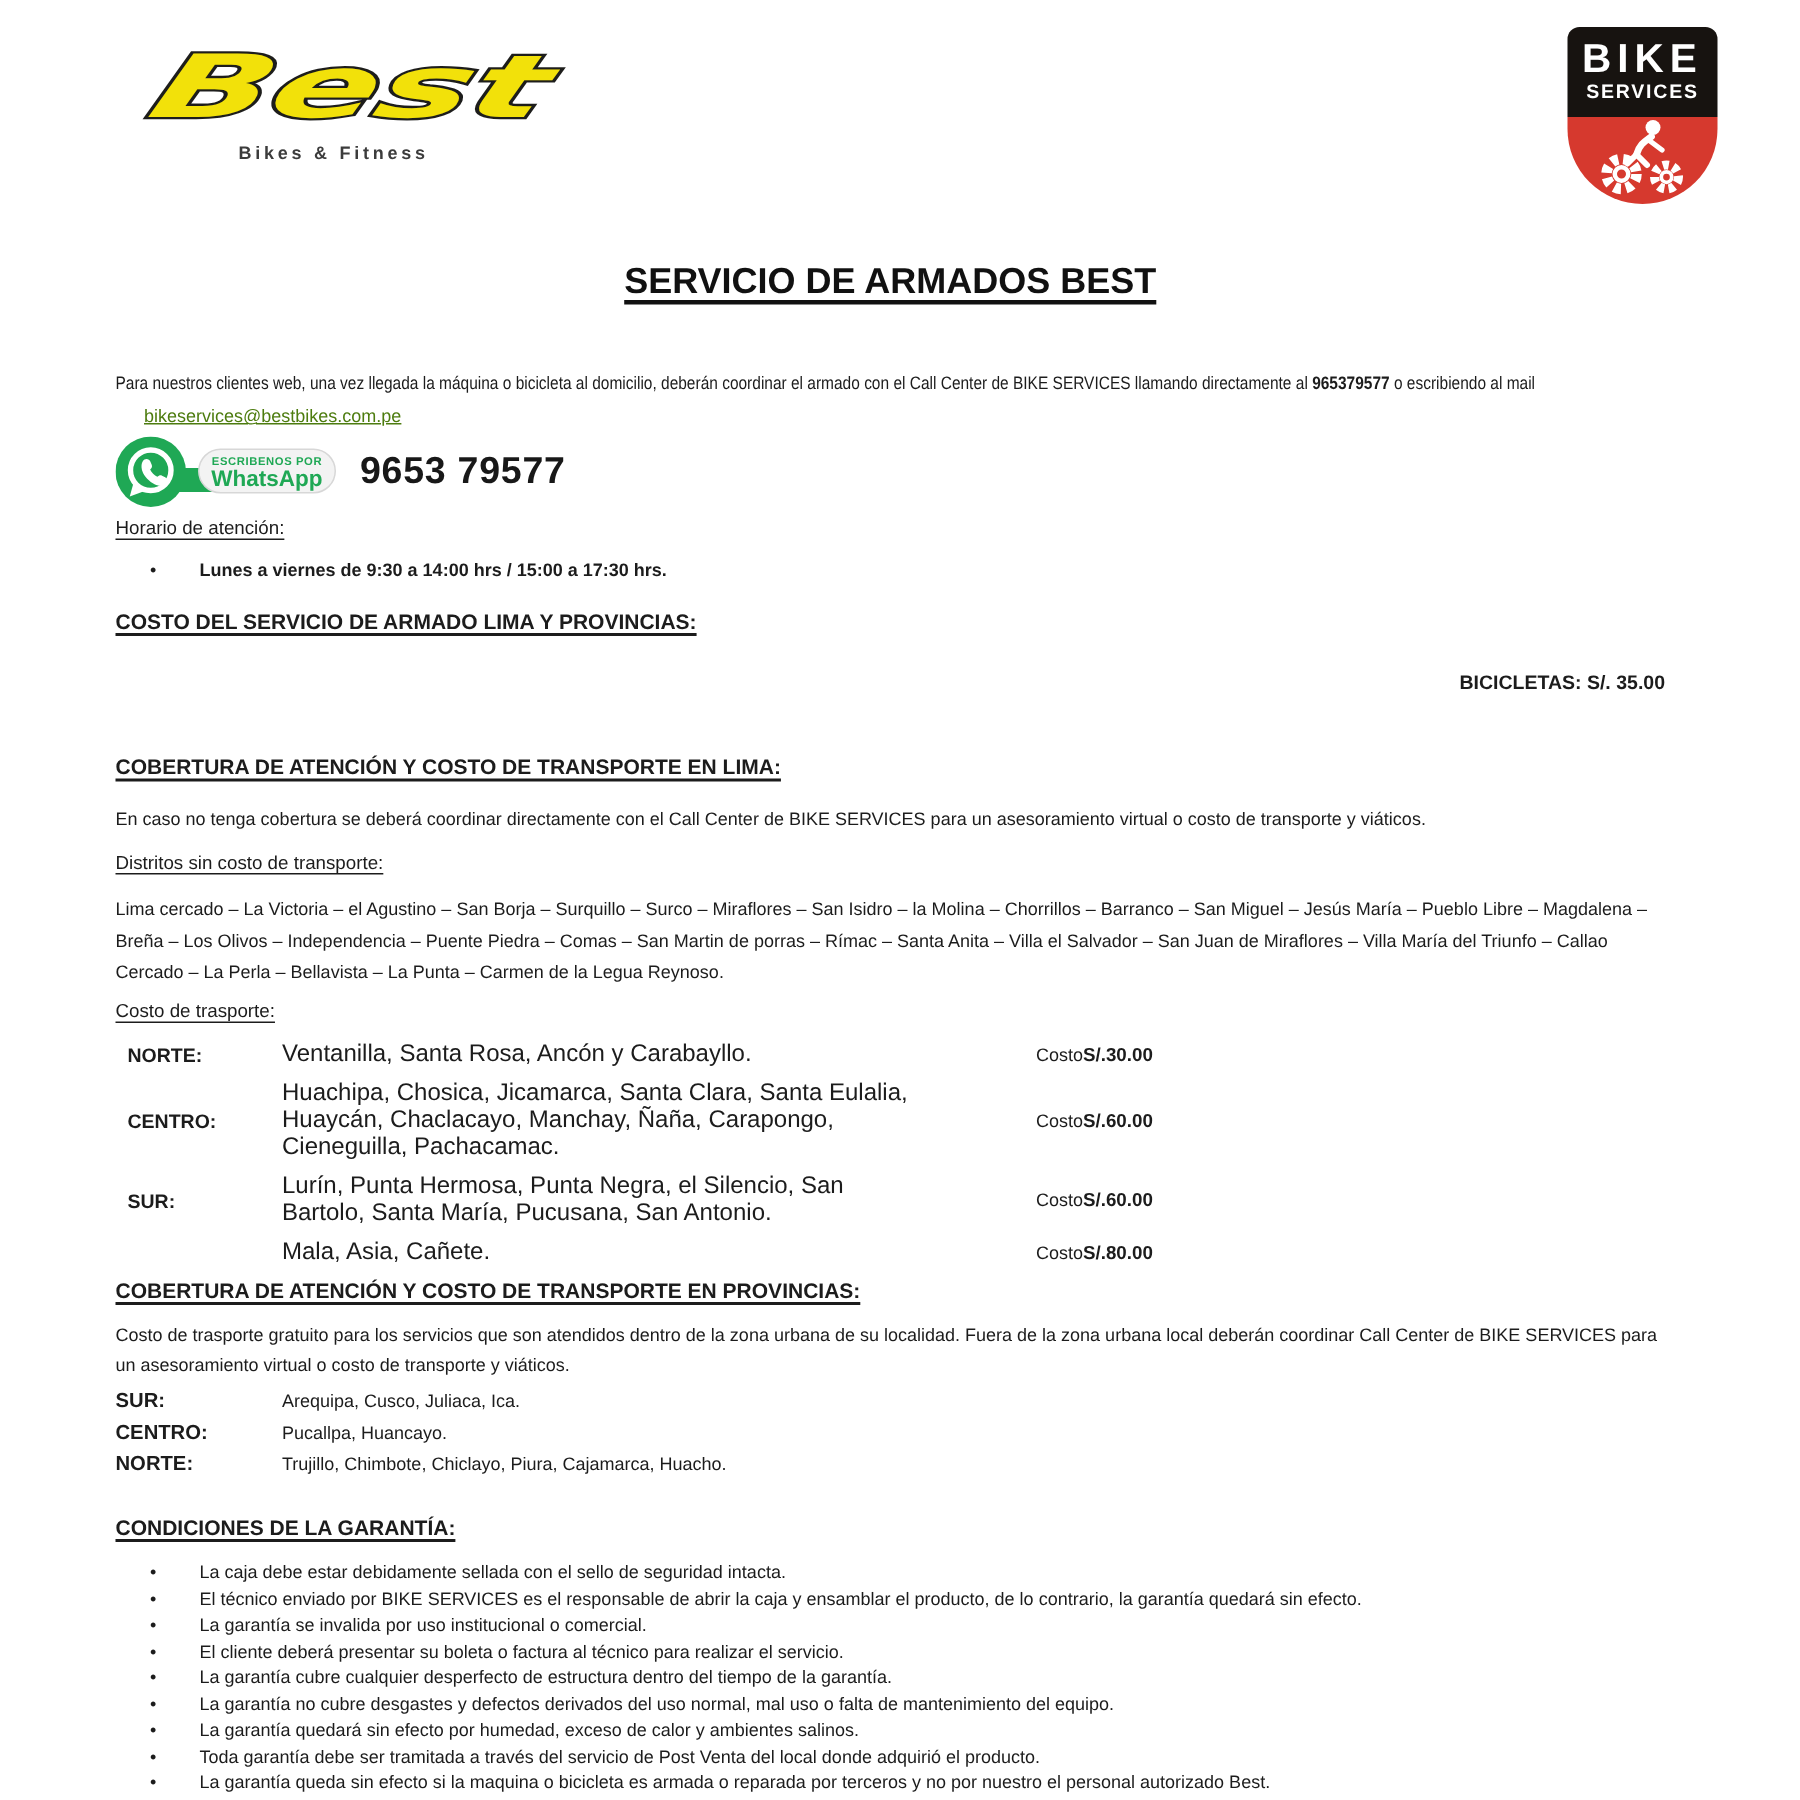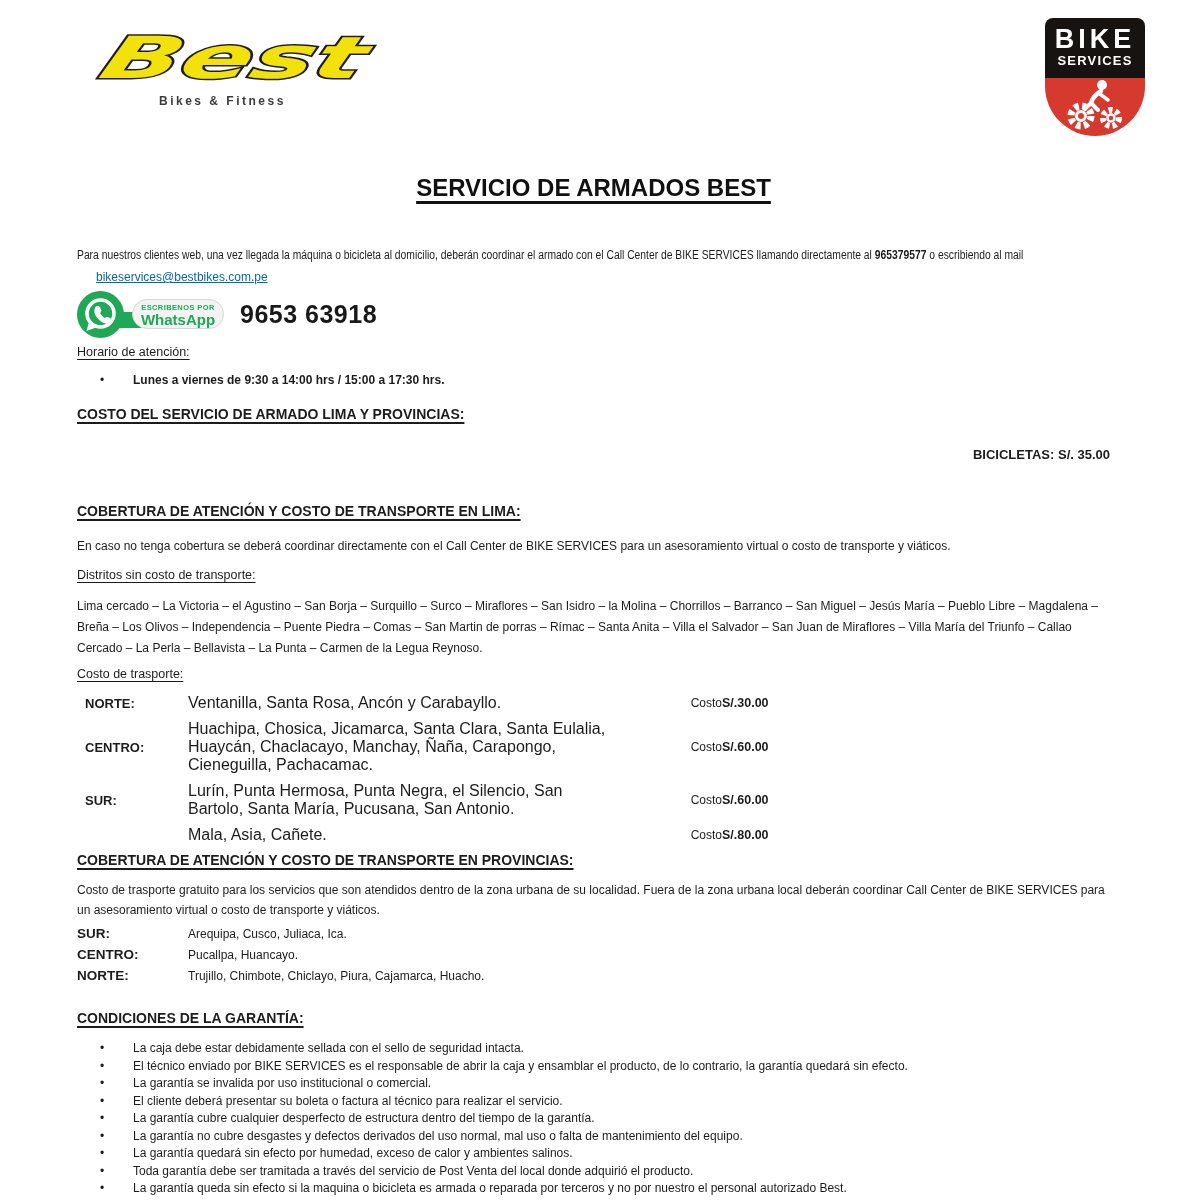--- a/index.html
+++ b/index.html
@@ -18,21 +18,21 @@
   .bs-bottom { height:58px; background:#d6392e; border-radius:0 0 50px 50px; display:flex; justify-content:center; align-items:flex-start; }
 
   
   .title { margin-top:36px; text-align:center; font-size:24px; font-weight:bold; color:#111;
            text-decoration:underline; text-decoration-thickness:2.5px; text-underline-offset:5px; line-height:33px; }
 
   
   .intro { margin-top:40px; font-size:12px; line-height:22px; }
   .squish { display:inline-block; white-space:nowrap; transform:scaleX(0.86); transform-origin:0 50%; }
   .intro b { font-weight:bold; }
-  .email-link { color:#0369a1; text-decoration:underline;padding-left:19px; }
+  .email-link { color:#4d7c0f; text-decoration:underline;padding-left:19px; }
 
   
   .wa-row { margin-top:2px; display:flex; align-items:center; height:48px; position:relative; }
   .wa-circle { width:47px; height:47px; flex:0 0 47px; }
   .wa-ribbon { position:absolute; left:38px; top:22px; width:32px; height:16px; background:#1fa855; transform:skewX(-32deg); }
   .wa-pill { position:relative; margin-left:8px; width:92px; height:30px; background:#f3f3f3; border:1px solid #d7d7d7;
              border-radius:15px; text-align:center; padding-top:3px; z-index:2; }
   .wa-pill-top { font-size:7.5px; font-weight:bold; color:#1fa855; letter-spacing:0.4px; line-height:9px; }
   .wa-pill-bottom { font-size:15px; font-weight:bold; color:#1fa855; line-height:15px; }
   .wa-number { margin-left:16px; font-size:25px; font-weight:bold; color:#181818; letter-spacing:0.5px; }
@@ -126,21 +126,21 @@
     <svg class="wa-circle" viewBox="0 0 47 47">
       <circle cx="23.5" cy="23.5" r="23.5" fill="#1FA855"></circle>
       <circle cx="23.5" cy="22.5" r="13.5" fill="none" stroke="#fff" stroke-width="3.6"></circle>
       <path d="M12,31 L9.5,40 L19,36.5 Z" fill="#fff"></path>
       <path d="M18.2,16.5 c1.2,-2.2 4.2,-2 5.1,0.3 l0.9,2.2 c0.4,1.1 -0.1,2.2 -1.1,3 c0.9,2 2.8,3.9 4.8,4.9 c0.9,-0.9 2.1,-1.3 3.1,-0.8 l2.1,1.1 c2.1,1.1 2.1,4.1 0,5.1 c-2.2,1.1 -5.2,0.7 -8.2,-1.2 c-3.8,-2.3 -6.5,-5.8 -7.3,-9 c-0.5,-2.1 -0.3,-4.2 0.6,-5.6 z" fill="#fff"></path>
     </svg>
     <div class="wa-pill">
       <div class="wa-pill-top">ESCRIBENOS POR</div>
       <div class="wa-pill-bottom">WhatsApp</div>
     </div>
-    <div class="wa-number">9653 63918</div>
+    <div class="wa-number">9653 79577</div>
   </div>
 
   <div class="subhead mt-horario">Horario de atención:</div>
   <div class="brow hbullet mt-hbullet">
     <span class="bdot">•</span>
     <span class="btext">Lunes a viernes de 9:30 a 14:00 hrs / 15:00 a 17:30 hrs.</span>
   </div>
 
   <div class="h2 mt-costo-h">COSTO DEL SERVICIO DE ARMADO LIMA Y PROVINCIAS:</div>
   <div class="bold13 mt-bici">BICICLETAS: S/. 35.00</div>

